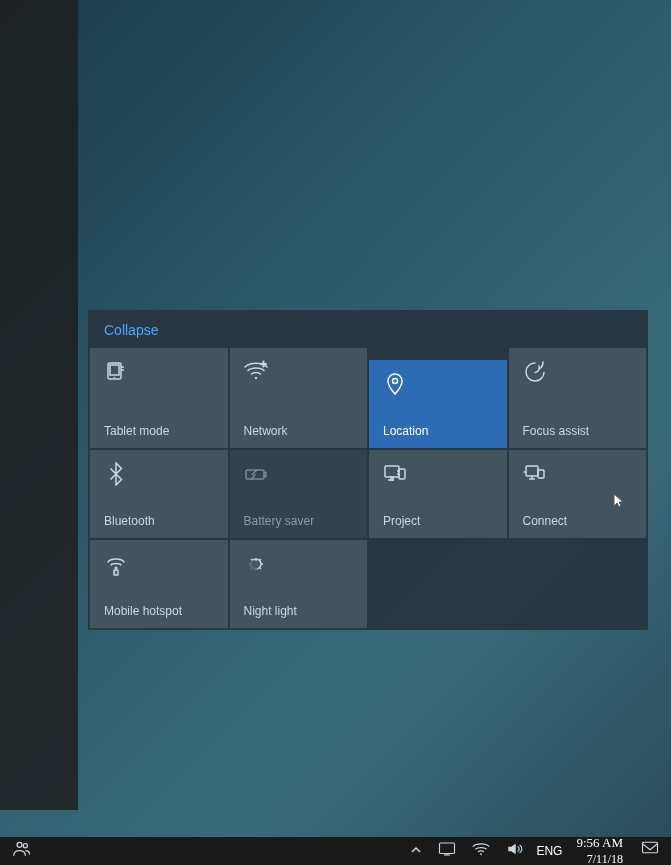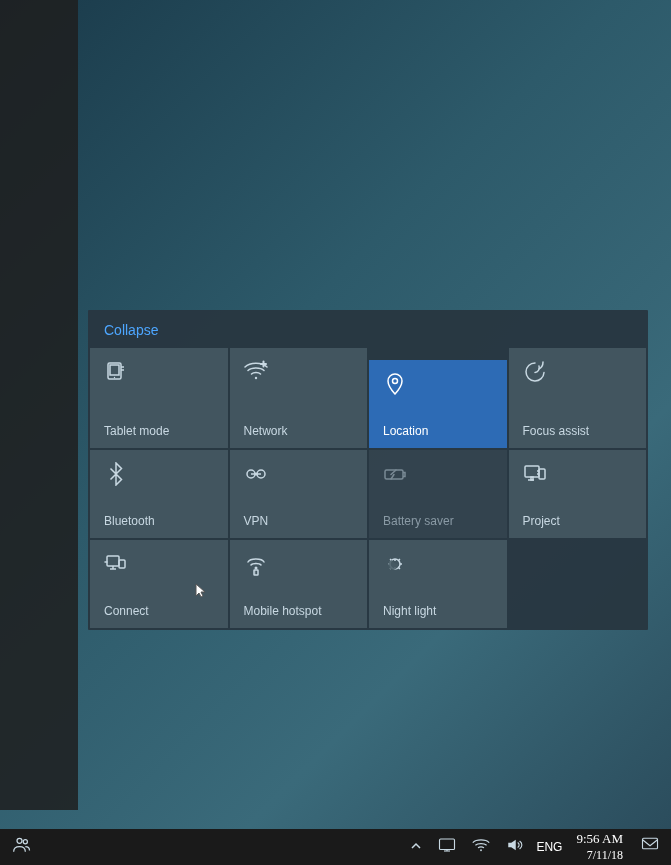--- a/index.html
+++ b/index.html
@@ -123,21 +123,21 @@
 
     .tile.dim .icon-svg {
       color: #7a8a95;
     }
 
     
     .taskbar {
       position: absolute;
       bottom: 0; left: 0;
       width: 671px;
-      height: 36px;
+      height: 28px;
       background: #1a1a1a;
       display: flex;
       align-items: center;
       justify-content: space-between;
       padding: 0 8px;
     }
 
     .taskbar-left {
       display: flex;
       align-items: center;
@@ -254,31 +254,20 @@
 
     <div class="tile">
       <div class="tile-icon">
         <svg class="icon-svg" viewBox="0 0 24 24">
           <polyline points="6.5 6.5 17.5 17.5 12 23 12 1 17.5 6.5 6.5 17.5"></polyline>
         </svg>
       </div>
       <div class="tile-label">Bluetooth</div>
     </div>
 
-    <div class="tile">
-      <div class="tile-icon">
-        <svg class="icon-svg" viewBox="0 0 24 24">
-          <circle cx="7" cy="12" r="4"></circle>
-          <circle cx="17" cy="12" r="4"></circle>
-          <line x1="7" y1="12" x2="17" y2="12"></line>
-          <circle cx="12" cy="12" r="1.5" fill="currentColor" stroke="none"></circle>
-        </svg>
-      </div>
-      <div class="tile-label">VPN</div>
-    </div>
 
     <div class="tile dim">
       <div class="tile-icon">
         <svg class="icon-svg" viewBox="0 0 24 24">
           <rect x="2" y="8" width="18" height="9" rx="1.5"></rect>
           <path d="M20 10.5h2v4h-2"></path>
           <line x1="8" y1="12.5" x2="13" y2="8" stroke-linecap="round" stroke-width="1.5"></line>
           <line x1="11" y1="12.5" x2="8" y2="17" stroke-linecap="round" stroke-width="1.5"></line>
         </svg>
       </div>

